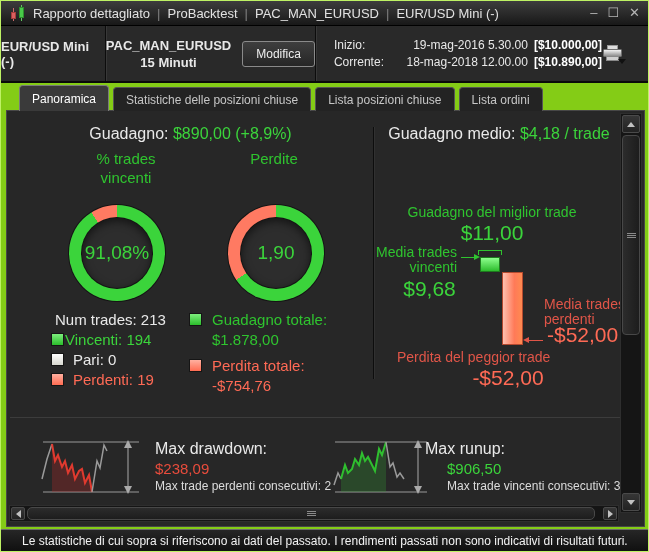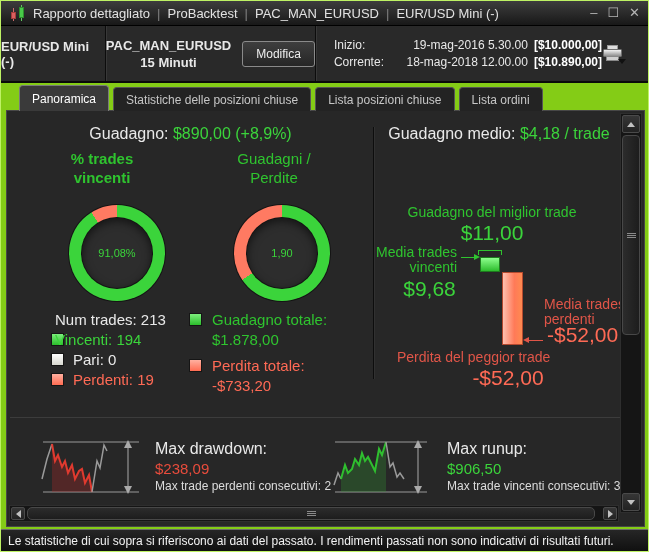--- a/index.html
+++ b/index.html
@@ -54,32 +54,32 @@
   .txt-green { color:#2fc42f; }
   .txt-green-bright { color:#3bd43b; }
   .txt-red { color:#e05548; }
   .txt-red-bright { color:#ff6a55; }
 
   .gain-line { left:0; top:14px; width:367px; text-align:center; font-size:16px; }
   .avg-line { left:372px; top:14px; width:240px; text-align:center; font-size:16px; }
 
   .donut-title { top:38px; text-align:center; font-size:15px; line-height:19px; color:#2fc42f; }
   .donut-title span { display:block; }
-  .dt1 { left:25px; width:140px;font-weight:bold; }
+  .dt1 { left:49px; width:140px; }
   .dt2 { left:197px; width:140px; }
 
   .donut { width:96px; height:96px; border-radius:50%; position:absolute; top:94px;
     background:conic-gradient(#3bd43b 0 calc(var(--pct)*1%), #ff7a62 calc(var(--pct)*1%) 100%);
     box-shadow:0 0 0 1px #141414; }
   .donut.d1 { left:62px; }
-  .donut.d2 { left:227px;text-decoration:underline; }
+  .donut.d2 { left:221px;text-decoration:underline; }
   .donut .hole { position:absolute; inset:13px; border-radius:50%; background:#2d2d2d;
     box-shadow:0 0 0 1px #141414, inset 0 3px 9px rgba(0,0,0,.55);
     display:flex; align-items:center; justify-content:center; }
-  .donut .center-label { font-size:11px; color:#3bd43b; }
+  .donut .center-label { font-size:19px; color:#3bd43b; }
 
   .legend-row { font-size:15px; }
   .swatch { position:absolute; width:13px; height:13px; border:1px solid #151515; }
   .sw-green { background:linear-gradient(#7dee7d,#2bbd2b); }
   .sw-white { background:linear-gradient(#fff,#d8d8d0); }
   .sw-red { background:linear-gradient(#ffb0a0,#ff6c52); }
 
   .v-divider { left:366px; top:16px; width:1px; height:252px; background:#0d0d0d; box-shadow:1px 0 0 rgba(80,80,80,.25); }
 
   
@@ -125,21 +125,21 @@
   .grip { width:9px; height:5px; border-top:1px solid #8a8a8a; border-bottom:1px solid #8a8a8a; }
   .grip::after { content:""; display:block; width:9px; height:1px; margin-top:1px; background:#8a8a8a; }
   .tri-up { width:0; height:0; border-left:4px solid transparent; border-right:4px solid transparent; border-bottom:5px solid #c2c2c2; }
   .tri-down { width:0; height:0; border-left:4px solid transparent; border-right:4px solid transparent; border-top:5px solid #c2c2c2; }
   .tri-left { width:0; height:0; border-top:4px solid transparent; border-bottom:4px solid transparent; border-right:5px solid #c2c2c2; }
   .tri-right { width:0; height:0; border-top:4px solid transparent; border-bottom:4px solid transparent; border-left:5px solid #c2c2c2; }
 
   
   .statusbar { position:absolute; left:0; top:528px; width:100%; height:23px;
     background:linear-gradient(#262626,#0f0f0f); border-top:1px solid #6a6a6a;
-    color:#f2f2f2; font-size:12px; line-height:22px; padding-left:7px; white-space:nowrap; }
+    color:#f2f2f2; font-size:12px; line-height:22px; padding-left:21px; white-space:nowrap; }
 </style>
 </head>
 <body>
 
 <div id="window">
 
   <div class="titlebar">
     <span class="candles">
       <i class="w1"></i>
         <i class="b1"></i>
@@ -201,49 +201,48 @@
     <div class="abs gain-line">
       <span class="txt-white">Guadagno:</span>
       <span class="txt-green-bright">$890,00 (+8,9%)</span>
     </div>
 
     <div class="abs donut-title dt1">
       <span>% trades</span>
       <span>vincenti</span>
     </div>
     <div class="abs donut-title dt2">
-      <span>Guadagni /</span>
       <span>Perdite</span>
     </div>
 
     <div class="donut d1" style="--pct: 91.08;">
       <div class="hole">
         <span class="center-label">91,08%</span>
       </div>
     </div>
     <div class="donut d2" style="--pct: 65.5;">
       <div class="hole">
         <span class="center-label">1,90</span>
       </div>
     </div>
 
     <div class="abs legend-row txt-white" style="left:48px;top:200px;">Num trades: 213</div>
     <i class="swatch sw-green" style="left:44px;top:222px;"></i>
-    <div class="abs legend-row txt-green-bright" style="left:48px;top:220px;">Vincenti: 194</div>
+    <div class="abs legend-row txt-green-bright" style="left:58px;top:220px;">Vincenti: 194</div>
     <i class="swatch sw-white" style="left:44px;top:242px;"></i>
     <div class="abs legend-row txt-white" style="left:66px;top:240px;">Pari: 0</div>
     <i class="swatch sw-red" style="left:44px;top:262px;"></i>
     <div class="abs legend-row txt-red-bright" style="left:66px;top:260px;">Perdenti: 19</div>
 
     <i class="swatch sw-green" style="left:182px;top:202px;"></i>
     <div class="abs legend-row txt-green" style="left:205px;top:200px;">Guadagno totale:</div>
     <div class="abs legend-row txt-green" style="left:205px;top:220px;">$1.878,00</div>
     <i class="swatch sw-red" style="left:182px;top:248px;"></i>
     <div class="abs legend-row txt-red-bright" style="left:205px;top:246px;">Perdita totale:</div>
-    <div class="abs legend-row txt-red-bright" style="left:205px;top:266px;">-$733,20</div>
+    <div class="abs legend-row txt-red-bright" style="left:205px;top:266px;">-$754,76</div>
 
     <div class="abs v-divider"></div>
 
     <div class="abs avg-line">
       <span class="txt-white">Guadagno medio:</span>
       <span class="txt-green-bright">$4,18 / trade</span>
     </div>
 
     <div class="abs ann txt-green" style="left:380px;top:94px;width:210px;text-align:center;">Guadagno del miglior trade</div>
     <div class="abs big-val txt-green-bright" style="left:380px;top:110px;width:210px;text-align:center;">$11,00</div>
@@ -295,21 +294,21 @@
       <line x1="3" y1="7" x2="95" y2="7" stroke="#9a9a9a" stroke-width="1"></line>
       <line x1="3" y1="57" x2="95" y2="57" stroke="#9a9a9a" stroke-width="1"></line>
       <polygon points="9,44 13,30 16,38 20,34 23,24 27,30 30,18 33,26 36,22 40,30 43,36 47,14 50,20 54,7 54,57 9,57" fill="rgba(50,150,50,0.30)"></polygon>
       <polyline points="2,50 6,38 9,44" fill="none" stroke="#9a9a9a" stroke-width="1.5"></polyline>
       <polyline points="9,44 13,30 16,38 20,34 23,24 27,30 30,18 33,26 36,22 40,30 43,36 47,14 50,20 54,7" fill="none" stroke="#2fbf2f" stroke-width="2"></polyline>
       <polyline points="54,7 58,32 61,28 65,42 68,38 72,44" fill="none" stroke="#9a9a9a" stroke-width="1.5"></polyline>
       <line x1="86" y1="11" x2="86" y2="53" stroke="#aaa" stroke-width="1"></line>
       <polygon points="82,13 90,13 86,5" fill="#aaa"></polygon>
       <polygon points="82,51 90,51 86,59" fill="#aaa"></polygon>
     </svg>
-    <div class="abs bottom-title txt-white" style="left:440px;top:329px;">Max runup:</div>
+    <div class="abs bottom-title txt-white" style="left:418px;top:329px;">Max runup:</div>
     <div class="abs bottom-val txt-green-bright" style="left:440px;top:349px;">$906,50</div>
     <div class="abs bottom-consec" style="left:440px;top:368px;">Max trade vincenti consecutivi: 32</div>
 
     <div class="abs vsb">
       <div class="sb-btn sb-up">
           <i class="tri-up"></i>
         </div>
       <div class="thumb">
           <i class="grip"></i>
         </div>

